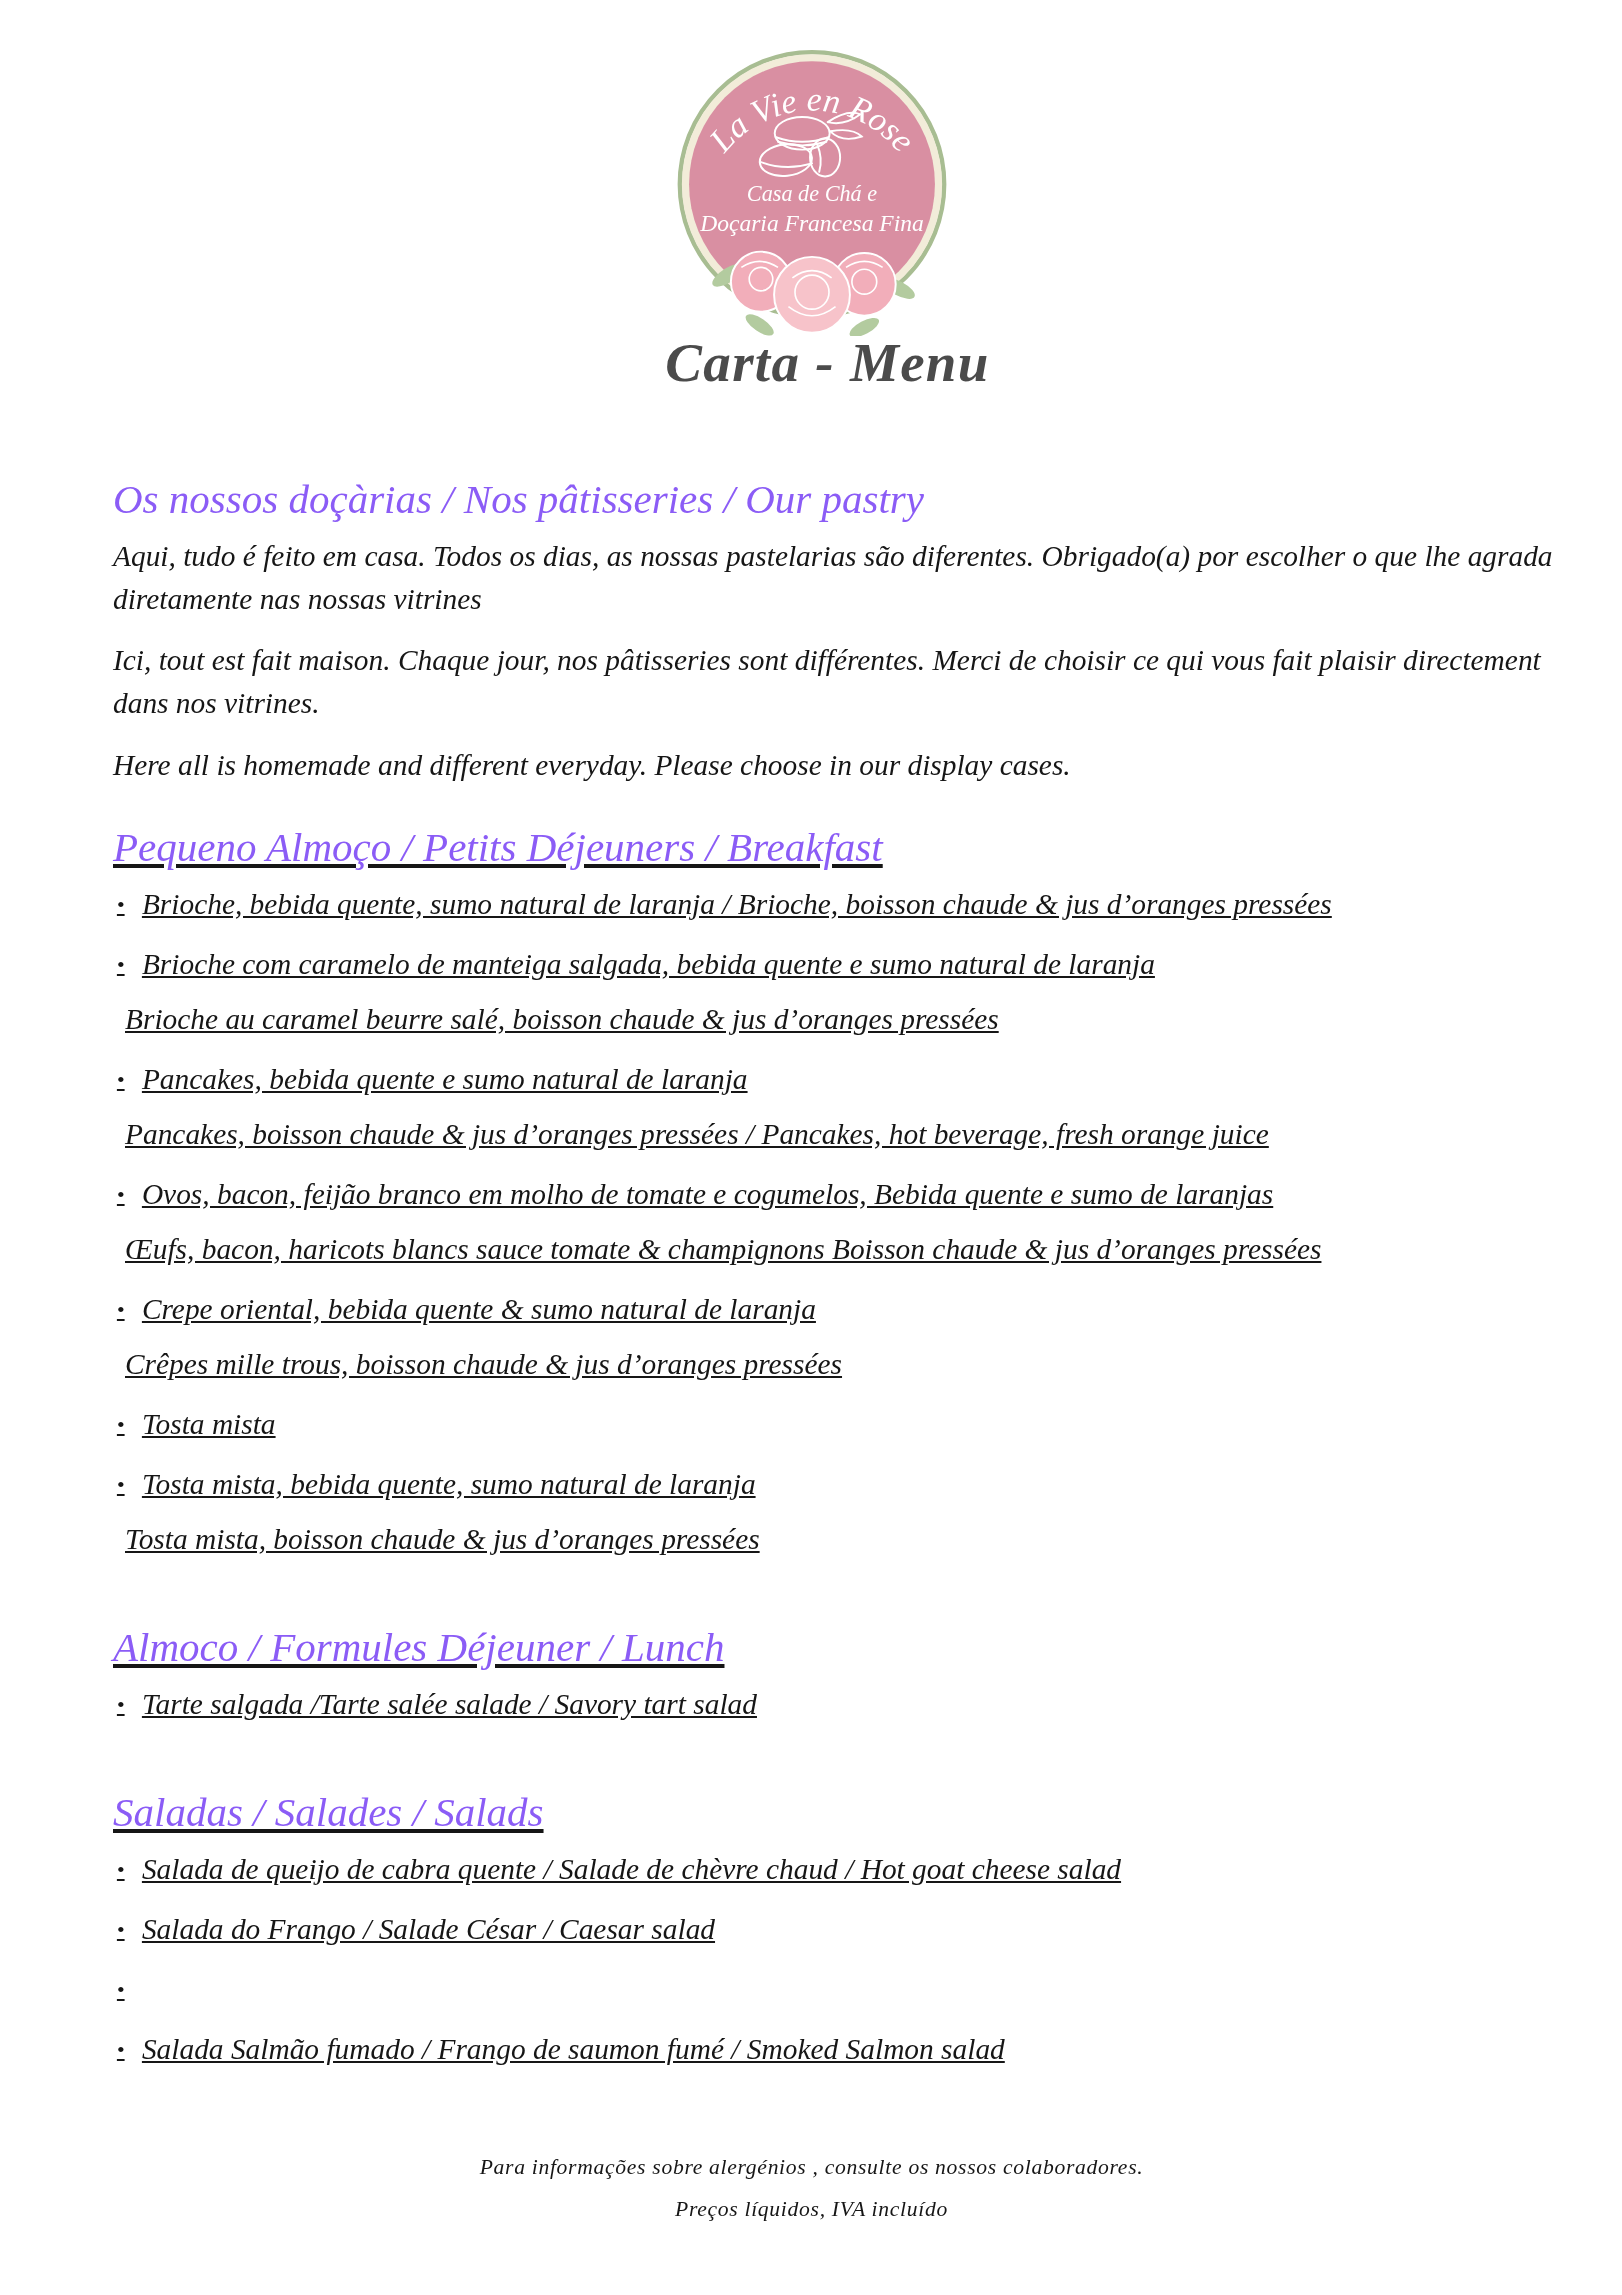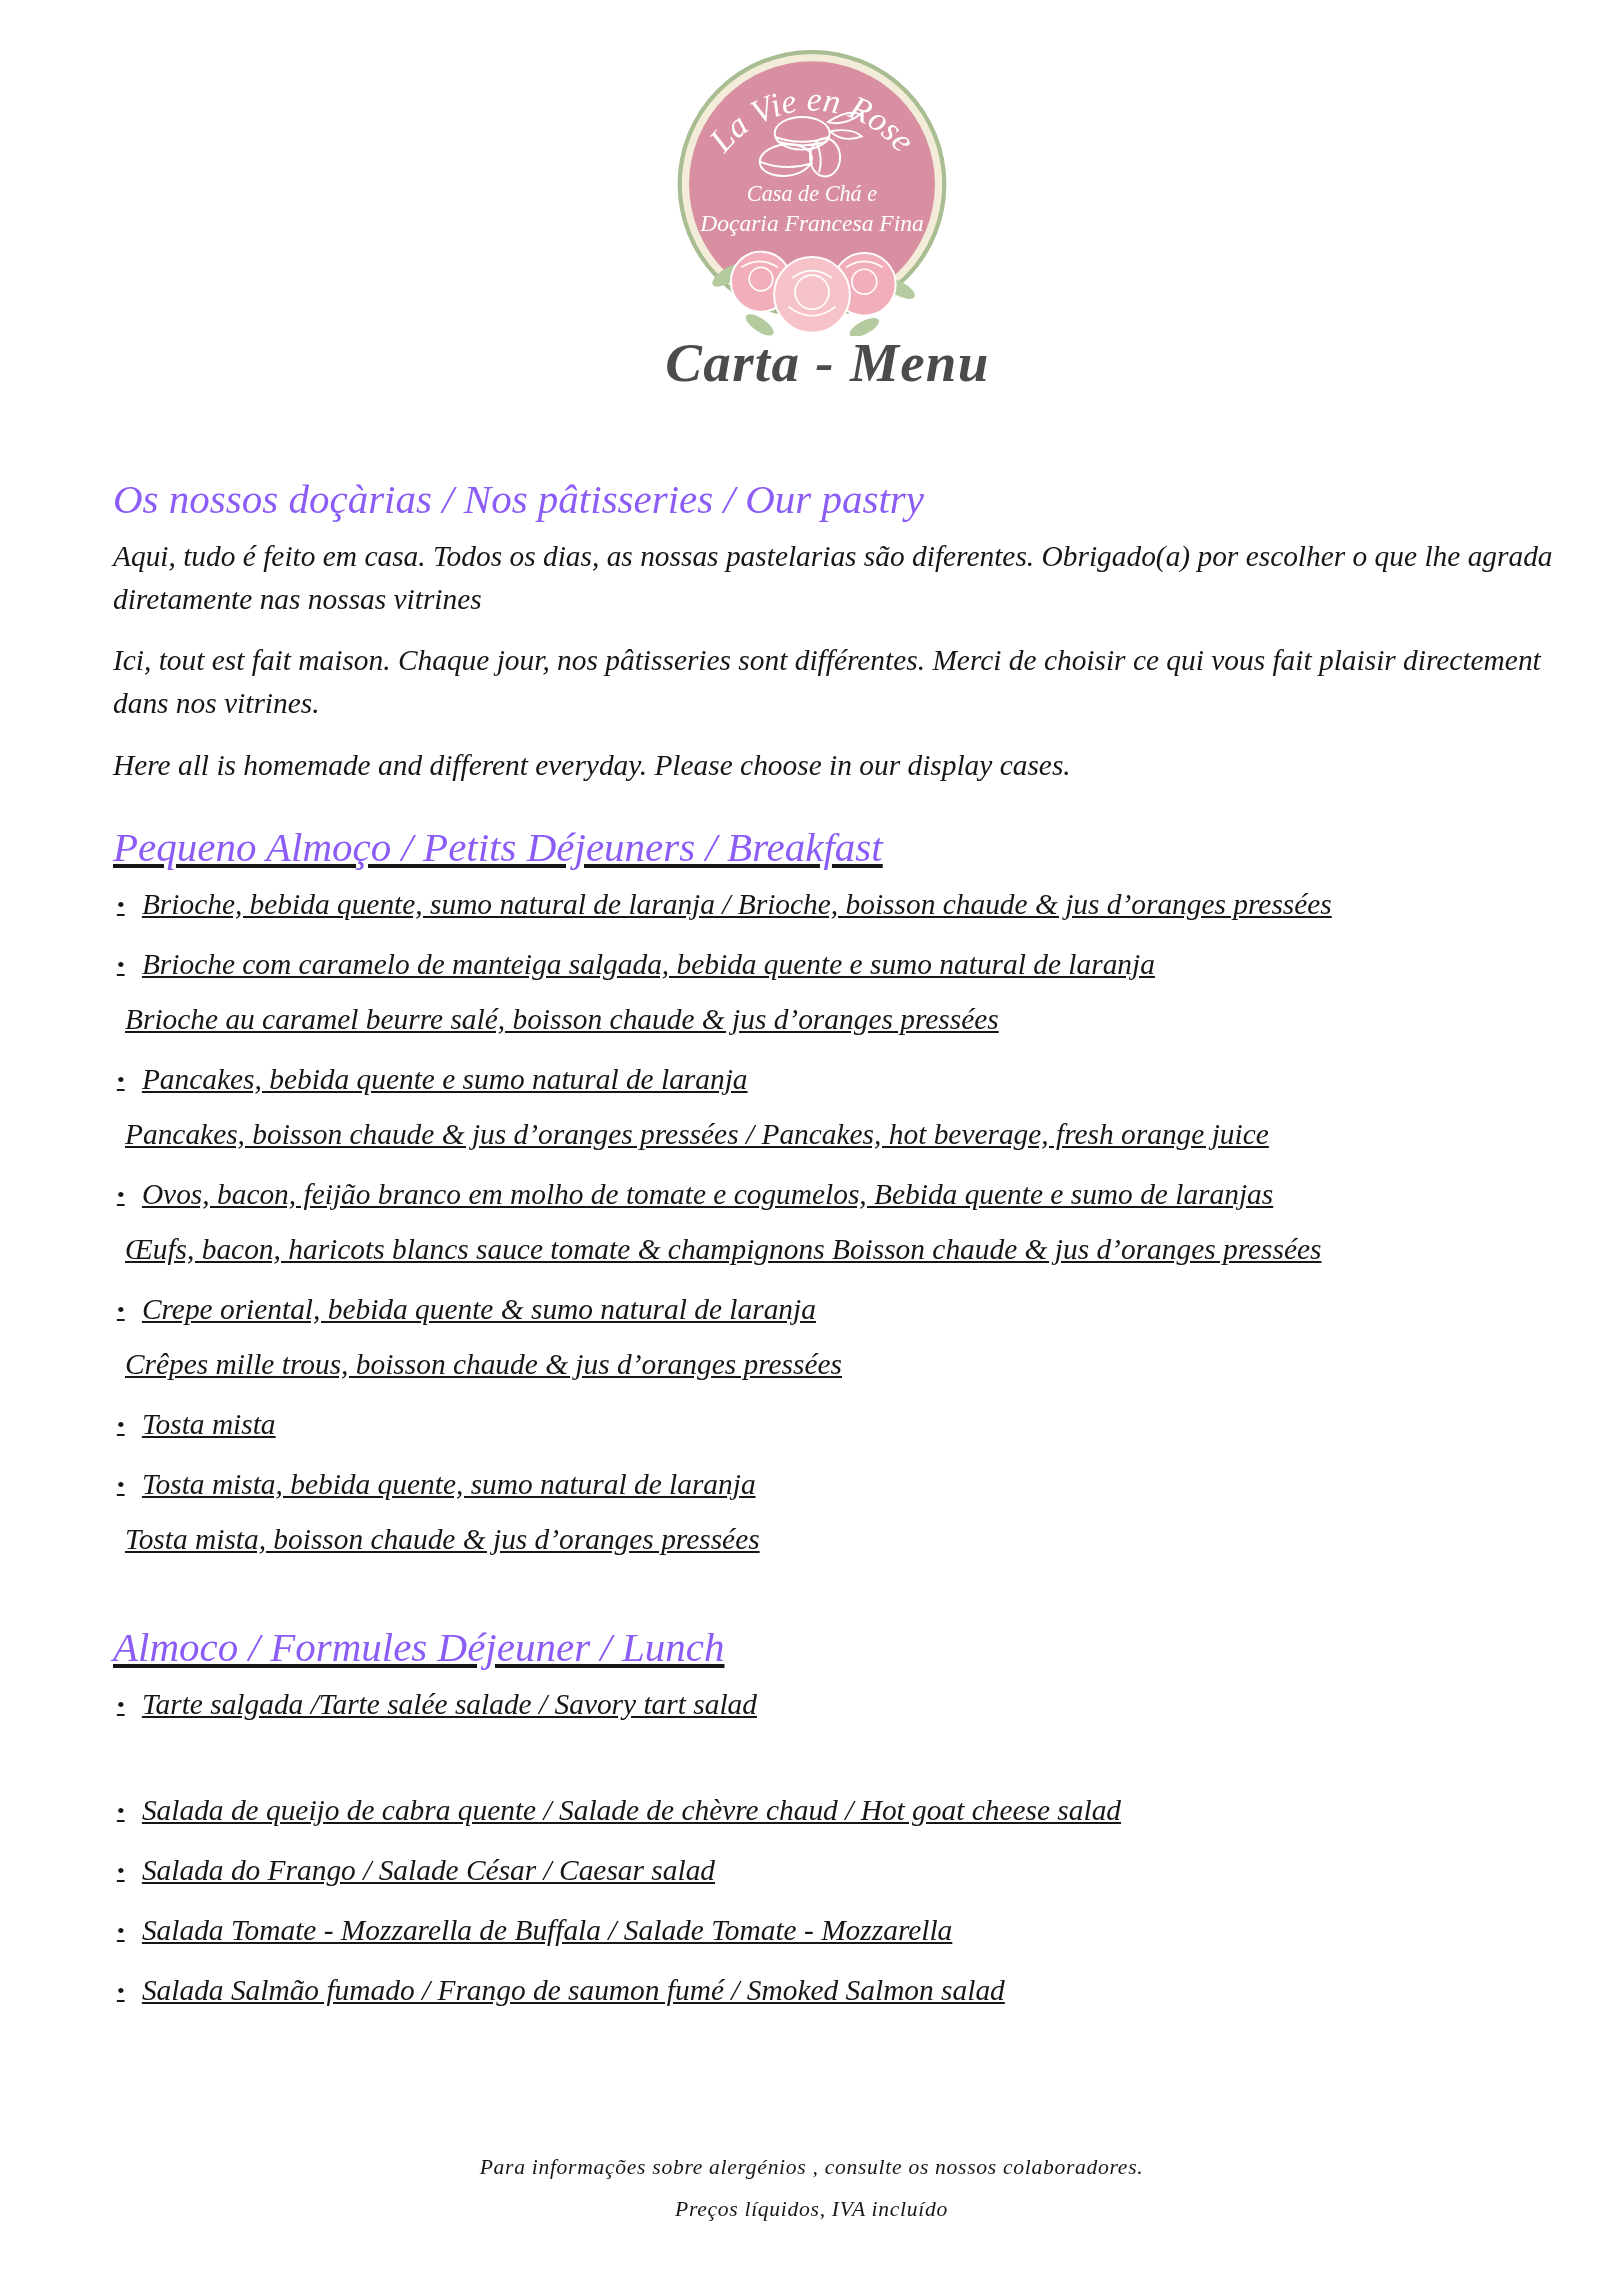--- a/index.html
+++ b/index.html
@@ -191,36 +191,36 @@
       <section>
         <h2>Almoco / Formules Déjeuner / Lunch</h2>
         <div class="item">
           <div class="bullet-row">
             <span class="dot">•</span>
             <span class="item-text">Tarte salgada /Tarte salée salade / Savory tart salad</span>
           </div>
         </div>
       </section>
       <section>
+        <h2>Saladas / Salades / Salads</h2>
         <div class="item">
           <div class="bullet-row">
             <span class="dot">•</span>
             <span class="item-text">Salada de queijo de cabra quente / Salade de chèvre chaud / Hot goat cheese salad</span>
           </div>
         </div>
         <div class="item">
           <div class="bullet-row">
             <span class="dot">•</span>
             <span class="item-text">Salada do Frango / Salade César / Caesar salad</span>
           </div>
         </div>
         <div class="item">
           <div class="bullet-row">
             <span class="dot">•</span>
-            <span class="item-text">Salada Tomate - Mozzarella de Buffala / Salade Tomate - Mozzarella</span>
           </div>
         </div>
         <div class="item">
           <div class="bullet-row">
             <span class="dot">•</span>
             <span class="item-text">Salada Salmão fumado / Frango de saumon fumé / Smoked Salmon salad</span>
           </div>
         </div>
       </section>
     </main>

